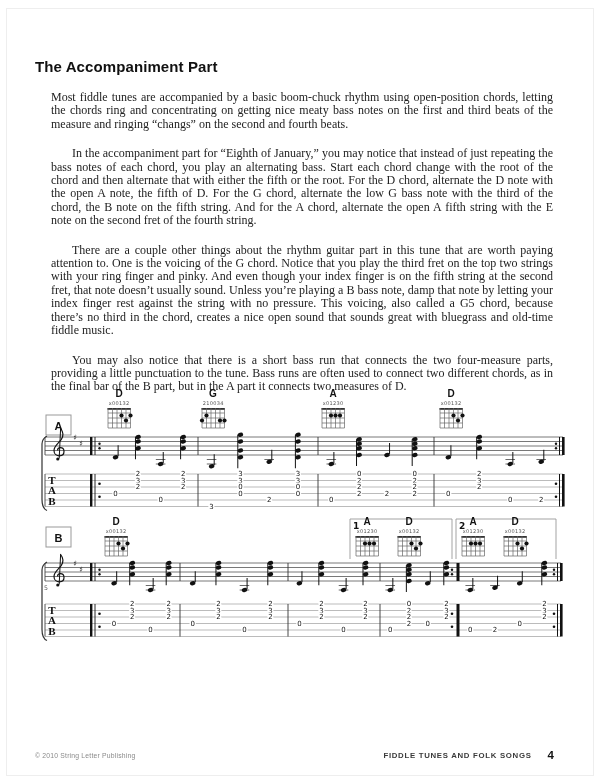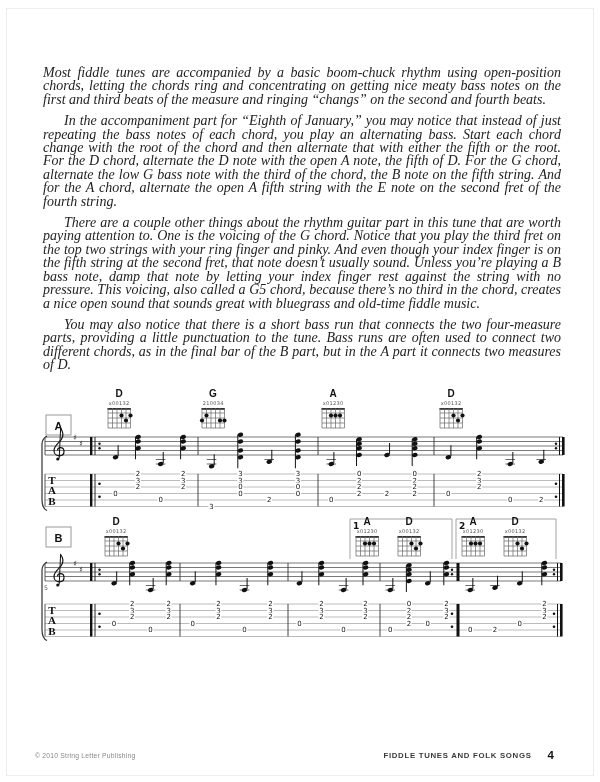--- a/index.html
+++ b/index.html
@@ -2,36 +2,37 @@
 <html><head>
 <meta charset="utf-8">
 <style>
   html,body{margin:0;padding:0;}
   body{width:600px;height:782px;background:#fff;position:relative;overflow:hidden;
        font-family:"Liberation Serif",serif;color:#222;}
   .page-edge{position:absolute;left:6px;top:8px;right:6px;bottom:6px;border:1px solid #eee;pointer-events:none;}
   .content{position:absolute;left:35px;top:58px;width:534px;}
   h1{font-family:"Liberation Sans",sans-serif;font-size:15px;font-weight:bold;color:#111;
      margin:0 0 7px 0;letter-spacing:.1px;}
-  .content p{margin:8px;font-size:14px;line-height:13.4px;text-align:justify;font-style:italic;}
+  .content p{margin:16px;font-size:12px;line-height:13.4px;text-align:justify;}
   .content p.indent{text-indent:21px;}
   #music-svg{position:absolute;left:0;top:380px;}
   .footer{position:absolute;left:35px;right:28px;top:749px;height:16px;
           font-family:"Liberation Sans",sans-serif;}
   .footer .copy{position:absolute;left:0;top:3px;font-size:6.8px;color:#8a8a8a;letter-spacing:.2px;}
   .footer .right{position:absolute;right:18px;top:0;display:flex;align-items:center;}
   .footer .book{font-size:7.8px;font-weight:bold;color:#3a3a3a;letter-spacing:.7px;}
   .footer .pagenum{font-size:11.5px;font-weight:bold;color:#111;margin-left:16px;}
 </style>
 </head>
 <body>
 
 <div class="page-edge"></div>
 
 <div class="content">
+  <h1>The Accompaniment Part</h1>
   <p>Most fiddle tunes are accompanied by a basic boom-chuck rhythm using open-position chords, letting the chords ring and concentrating on getting nice meaty bass notes on the first and third beats of the measure and ringing “changs” on the second and fourth beats.</p>
   <p class="indent">In the accompaniment part for “Eighth of January,” you may notice that instead of just repeating the bass notes of each chord, you play an alternating bass. Start each chord change with the root of the chord and then alternate that with either the fifth or the root. For the D chord, alternate the D note with the open A note, the fifth of D. For the G chord, alternate the low G bass note with the third of the chord, the B note on the fifth string. And for the A chord, alternate the open A fifth string with the E note on the second fret of the fourth string.</p>
   <p class="indent">There are a couple other things about the rhythm guitar part in this tune that are worth paying attention to. One is the voicing of the G chord. Notice that you play the third fret on the top two strings with your ring finger and pinky. And even though your index finger is on the fifth string at the second fret, that note doesn’t usually sound. Unless you’re playing a B bass note, damp that note by letting your index finger rest against the string with no pressure. This voicing, also called a G5 chord, because there’s no third in the chord, creates a nice open sound that sounds great with bluegrass and old-time fiddle music.</p>
   <p class="indent">You may also notice that there is a short bass run that connects the two four-measure parts, providing a little punctuation to the tune. Bass runs are often used to connect two different chords, as in the final bar of the B part, but in the A part it connects two measures of D.</p>
 </div>
 
 <svg id="music-svg" width="600" height="402" viewBox="0 380 600 402" xmlns="http://www.w3.org/2000/svg">
     <line x1="45" y1="437" x2="563" y2="437" stroke="#555" stroke-width="0.8"></line>
     <line x1="45" y1="441.5" x2="563" y2="441.5" stroke="#555" stroke-width="0.8"></line>
     <line x1="45" y1="446" x2="563" y2="446" stroke="#555" stroke-width="0.8"></line>

